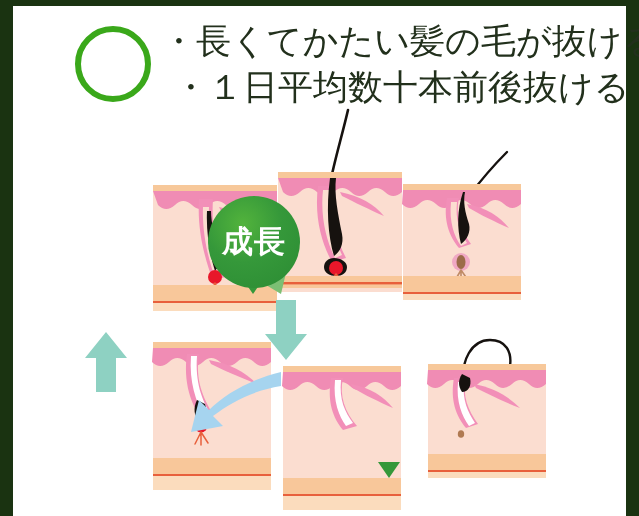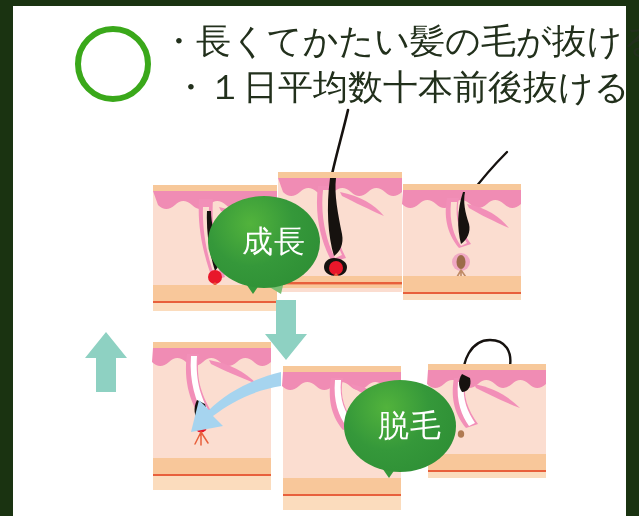--- a/index.html
+++ b/index.html
@@ -41,24 +41,23 @@
   .panel{position:absolute;}
   .skin{position:absolute;left:0;top:0;width:100%;height:100%;overflow:visible;}
 
   
   .badge{
     position:absolute;border-radius:50%;
     background:radial-gradient(circle at 38% 30%, #52b33c 0%, #35983a 45%, #2b8b33 100%);
     display:flex;align-items:center;justify-content:center;
     color:#ffffff;
     font-family:"DejaVu Sans","Liberation Sans",sans-serif;
-    font-weight:400;
+    font-weight:700;
     letter-spacing:1px;
     z-index:40;
-    padding-left:20px;
   }
   #badge-growth{left:195px;top:86px;width:92px;height:92px;font-size:31px;}
   #badge-shed  {left:331px;top:270px;width:92px;height:92px;font-size:31px;}
 
   .badge-tail{
     position:absolute;width:0;height:0;z-index:39;
     border-left:11px solid transparent;border-right:11px solid transparent;
     border-top:16px solid #35983a;
   }
   #tail-growth{left:229px;top:168px;}
@@ -194,16 +193,15 @@
 
       <path d="M268,262 C242,268 214,282 196,300 L186,290 L178,322 L210,316 L200,306 C218,292 242,280 268,276 Z" fill="#a6d4ef"></path>
 
       <path d="M72,248 l21,-26 l21,26 h-11 v34 h-20 v-34 Z" fill="#8ed1c2"></path>
     </svg>
 
     <div class="badge-tail" id="tail-growth"></div>
     <div class="badge" id="badge-growth">成長</div>
 
     <div class="badge-tail" id="tail-shed"></div>
-    <div class="badge" id="badge-shed">脱毛</div>
 
   </div>
 </div>
 
 </body></html>

